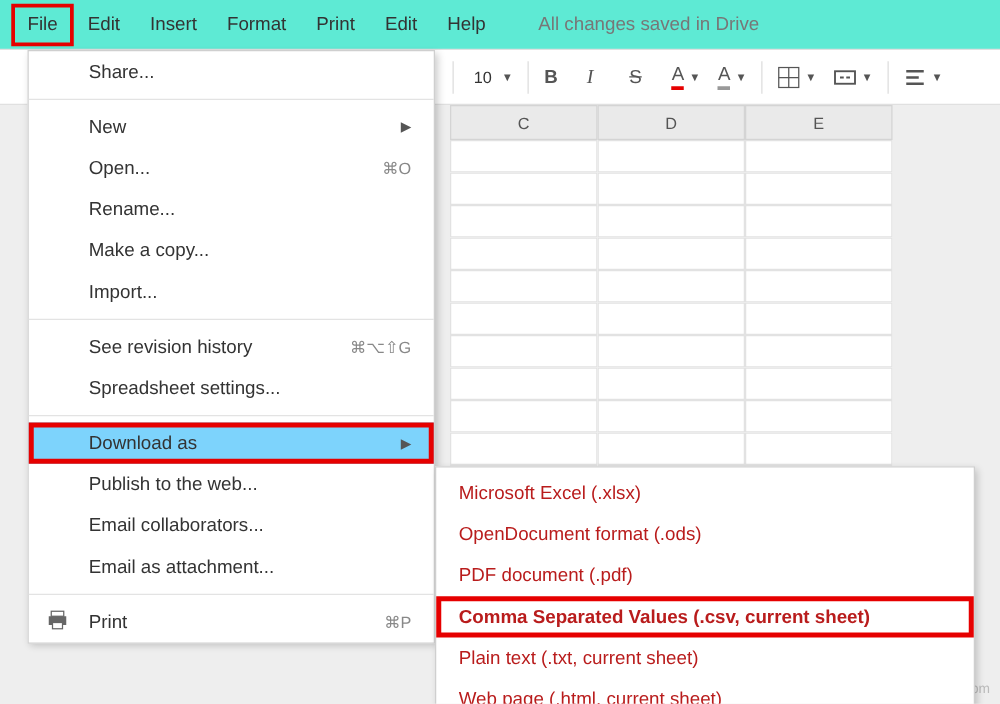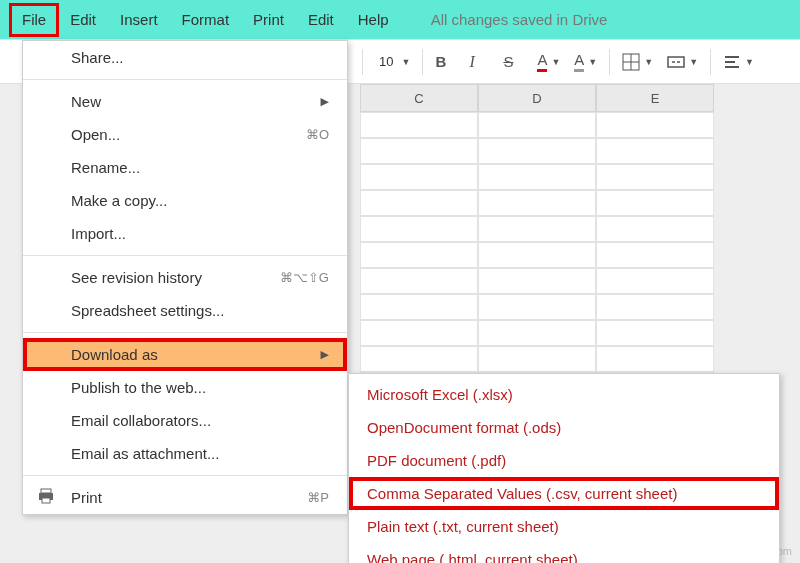--- a/index.html
+++ b/index.html
@@ -25,25 +25,25 @@
 .col-headers { display: flex; margin-left: 46px; }
 .col-h { width: 118px; height: 28px; background: #eaeaea; border: 1px solid #d4d4d4; display: flex; align-items: center; justify-content: center; color: #555; font-size: 13px; }
 .rows { }
 .row { display: flex; height: 26px; }
 .cell { width: 118px; background: #fff; border: 1px solid #e2e2e2; }
 .file-menu { position: absolute; top: 40px; left: 22px; width: 326px; background: #fff; border: 1px solid #cfcfcf; box-shadow: 2px 2px 6px rgba(0,0,0,0.2); z-index: 10; padding: 0 0; }
 .fm-item { display: flex; align-items: center; justify-content: space-between; padding: 8px 18px 8px 48px; font-size: 15px; color: #333; cursor: pointer; position: relative; }
 .fm-item .shortcut { color: #888; font-size: 13px; }
 .fm-item .arrow-r { color: #555; font-size: 11px; }
 .fm-sep { height: 1px; background: #e3e3e3; margin: 5px 0; }
-.fm-item.highlight-red { outline: 4px solid #e60000; outline-offset: -4px; background: #fdba74; gap: 39px; }
+.fm-item.highlight-red { outline: 4px solid #e60000; outline-offset: -4px; background: #7dd3fc; gap: 39px; }
 .fm-print-icon { position: absolute; left: 14px; color: #666; }
 .submenu { position: absolute; top: 373px; left: 348px; width: 432px; background: #fff; border: 1px solid #cfcfcf; box-shadow: 2px 2px 6px rgba(0,0,0,0.2); z-index: 11; padding: 4px 0; }
 .sm-item { padding: 8px 18px; font-size: 15px; color: #b91c1c; cursor: pointer; }
-.sm-item.highlight-red { outline: 4px solid #e60000; outline-offset: -4px; }
+.sm-item.highlight-red { outline: 4px solid #e60000; outline-offset: -4px; font-weight: bold; }
 .watermark { position: absolute; bottom: 6px; right: 8px; font-size: 11px; color: #bbb; }
 </style>
 </head>
 <body>
 
 <div class="menubar">
   <div class="menubar-item file-highlight">File</div>
   <div class="menubar-item">Edit</div>
   <div class="menubar-item">Insert</div>
   <div class="menubar-item">Format</div>

